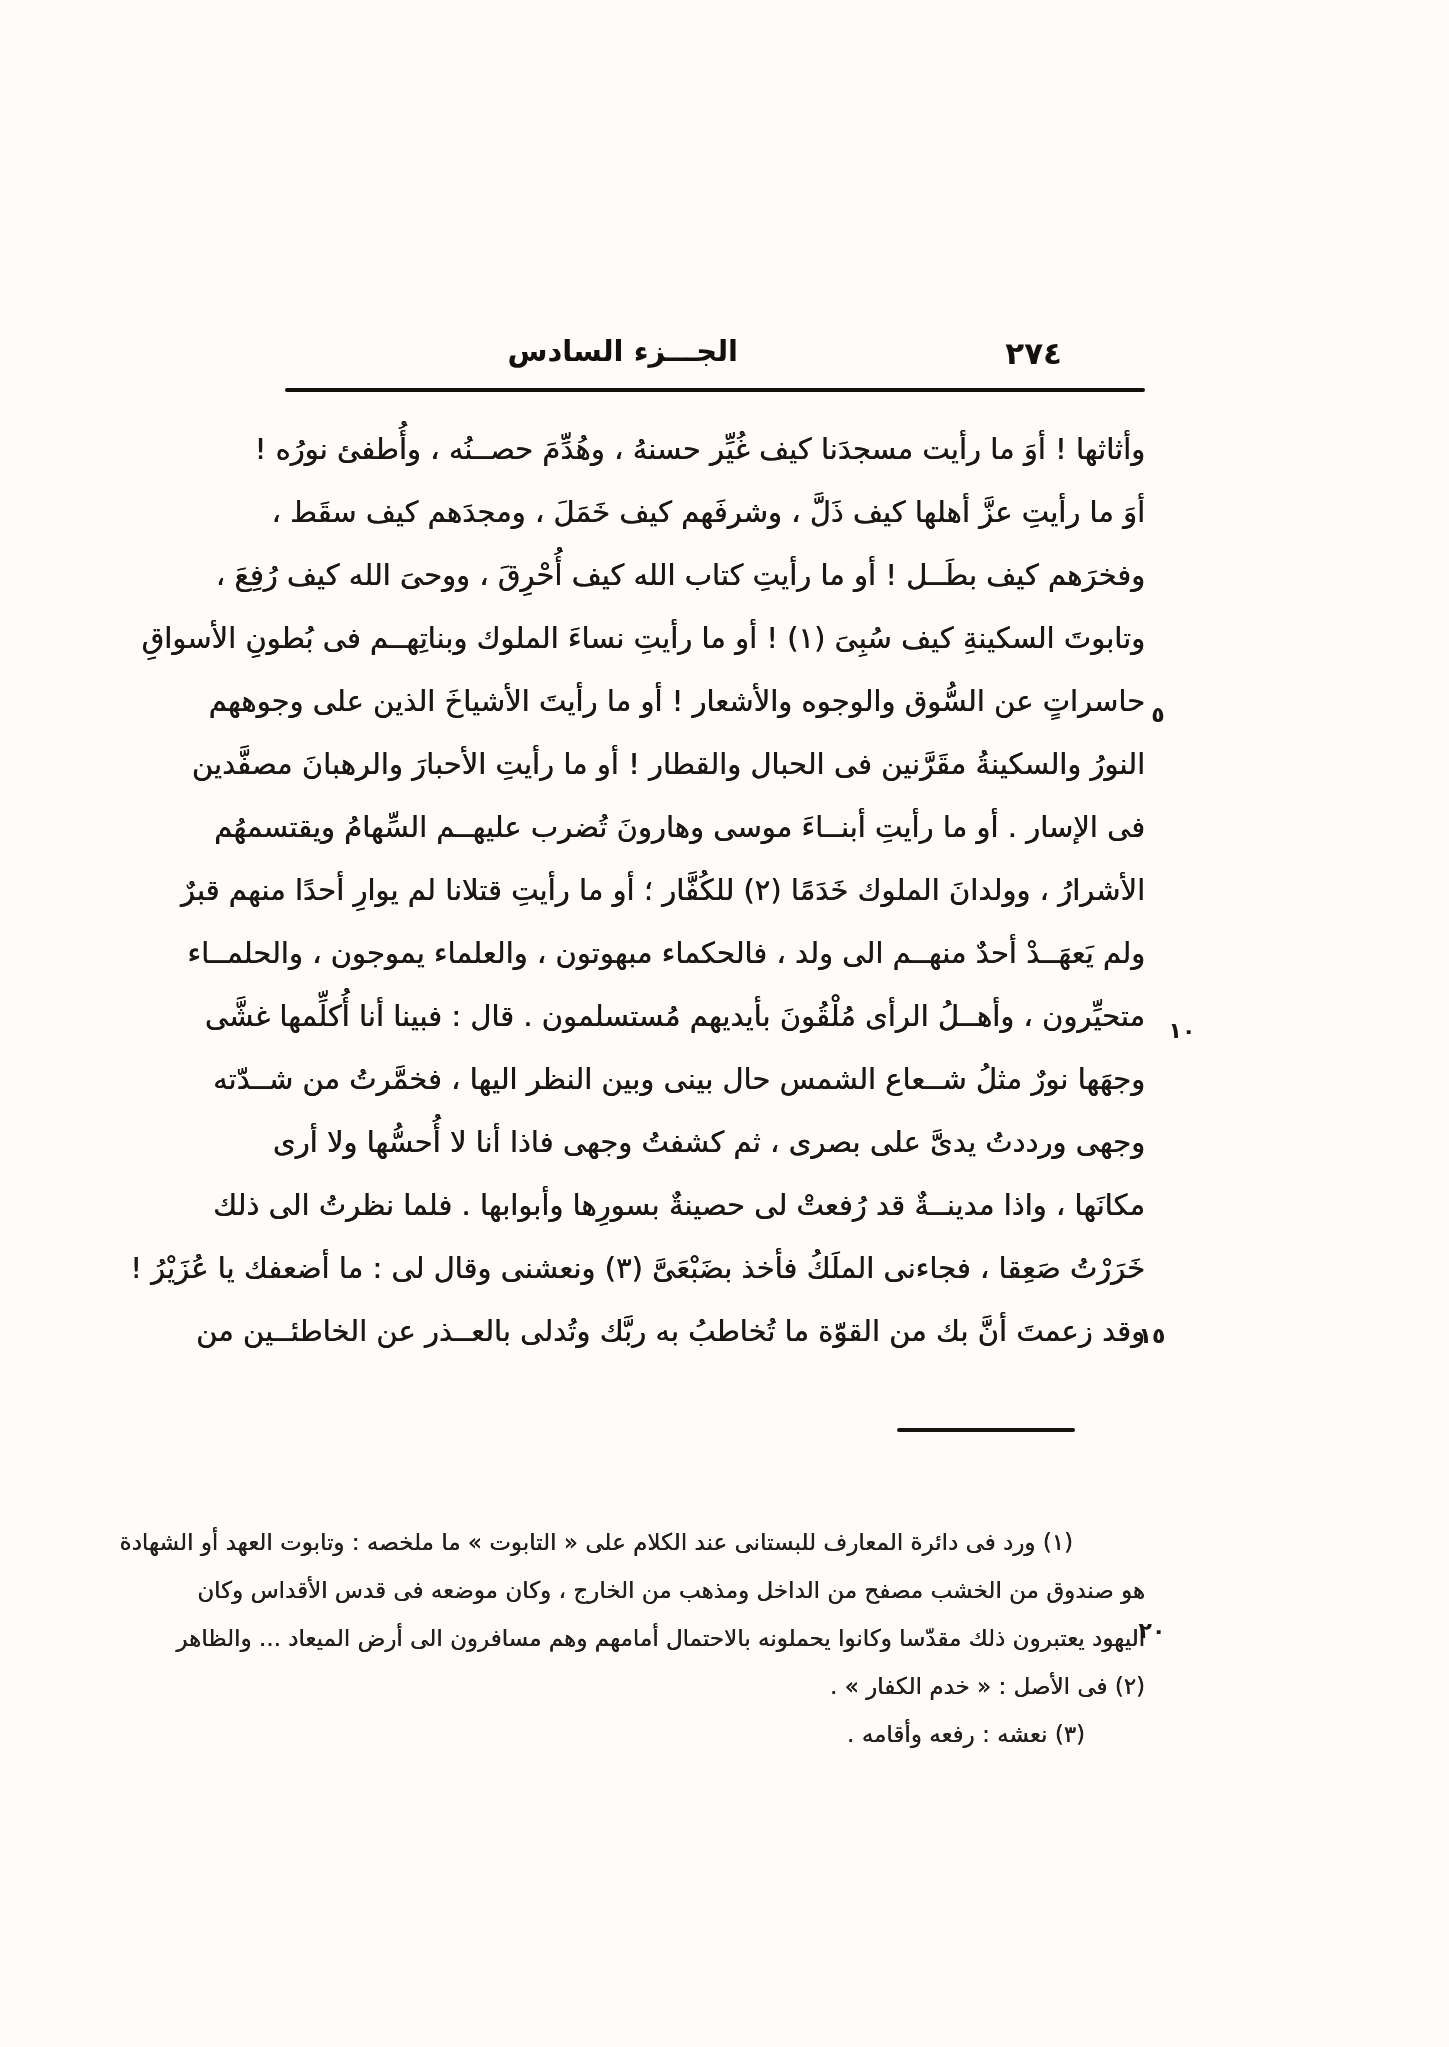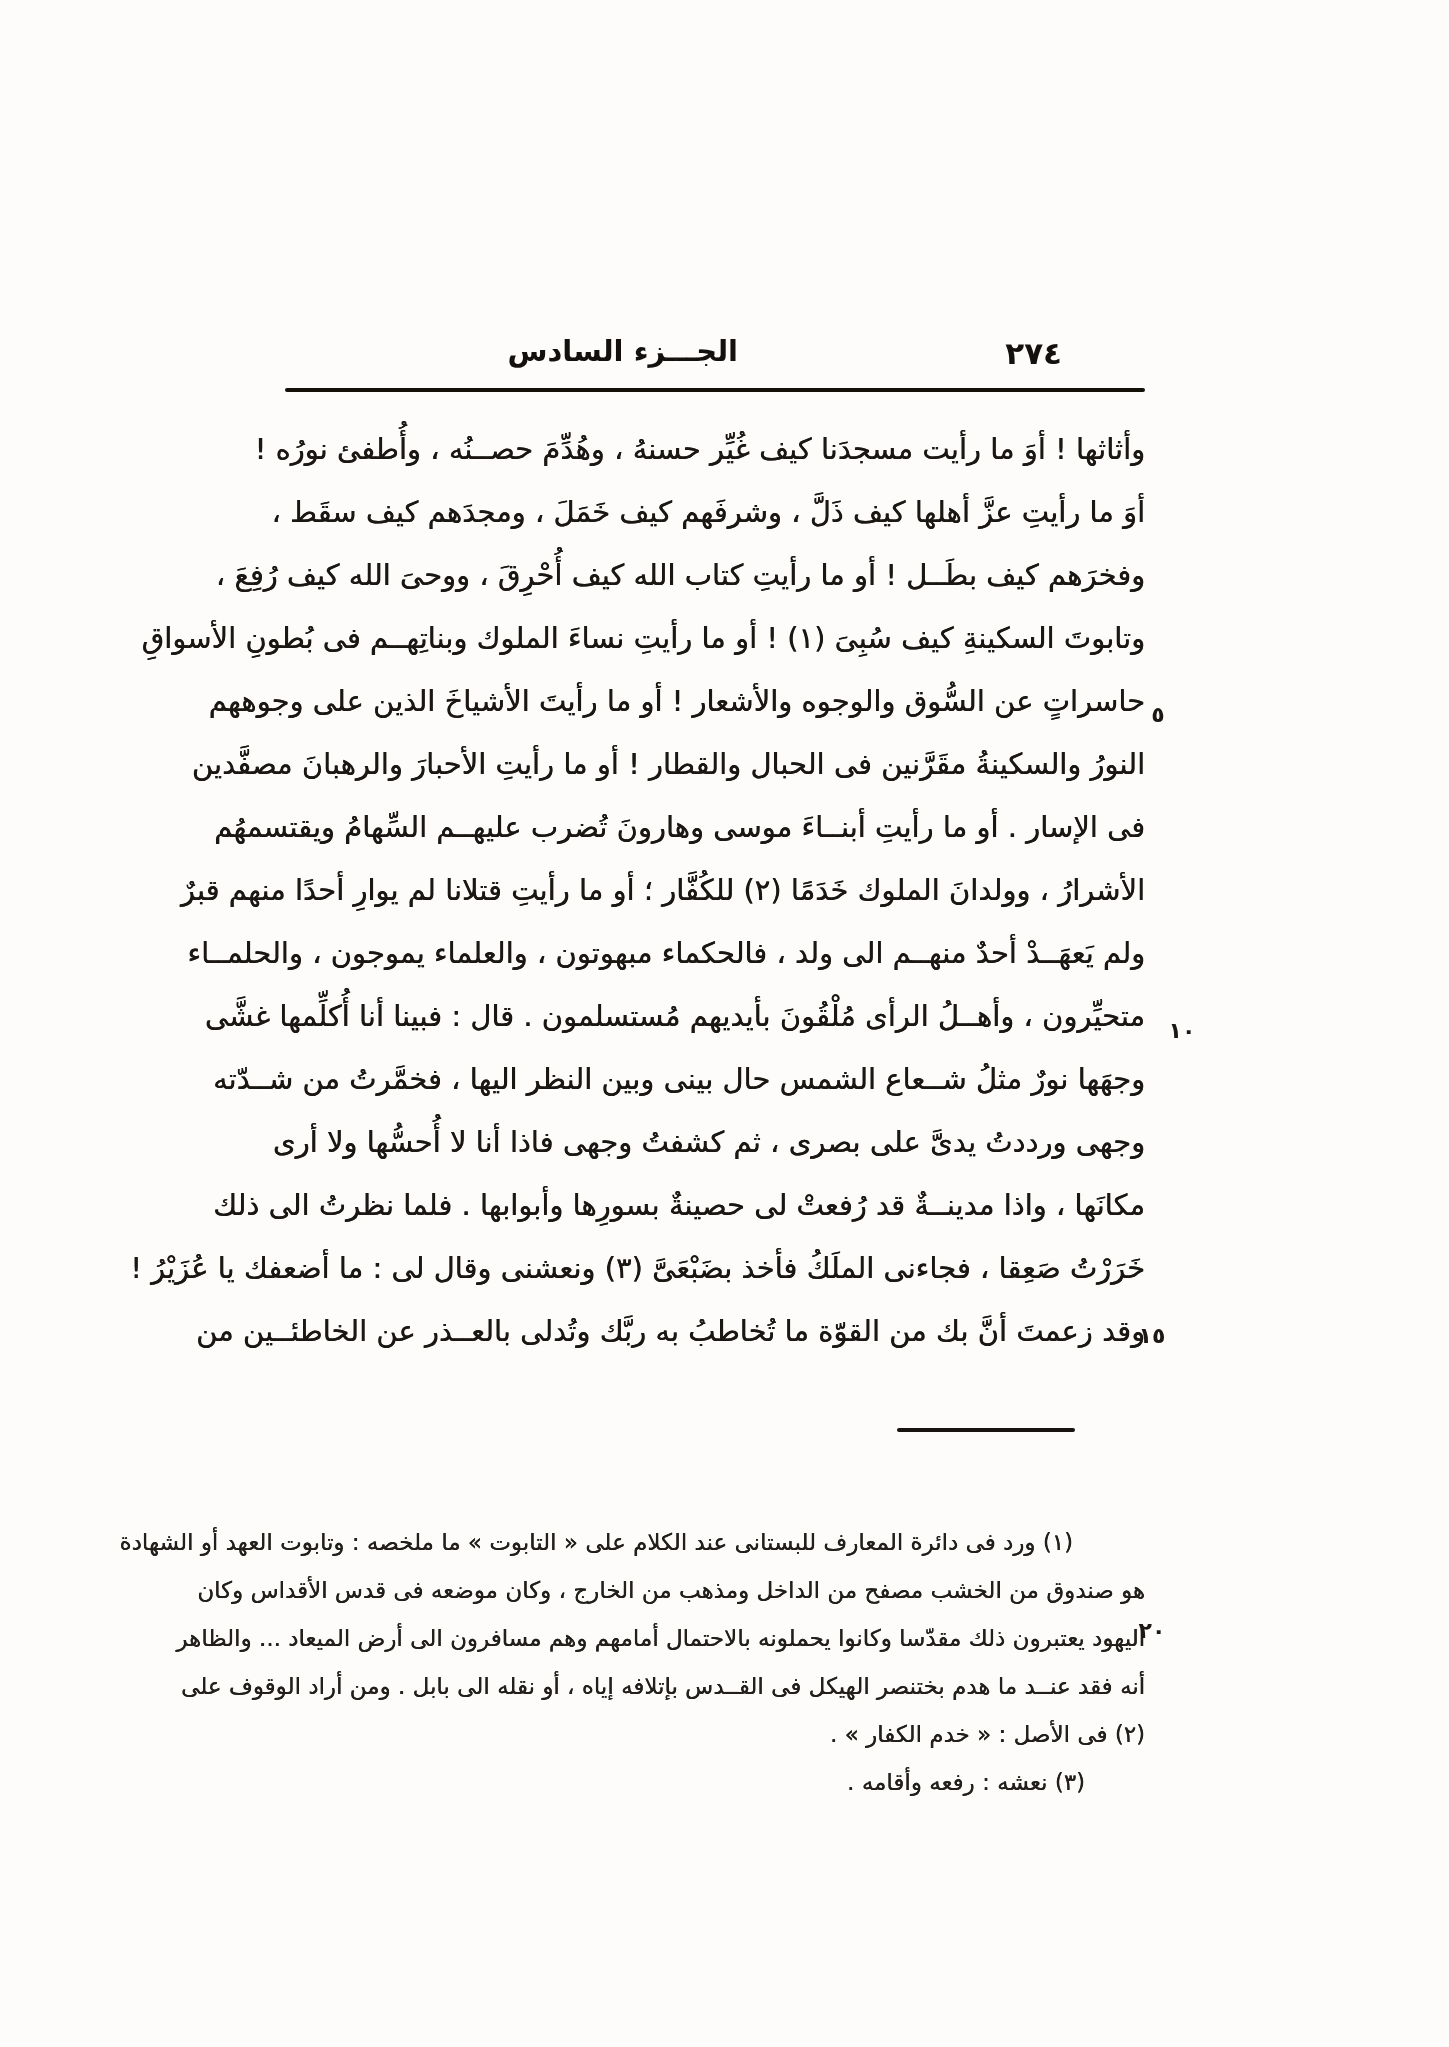--- a/index.html
+++ b/index.html
@@ -132,21 +132,20 @@
       <div class="bline">خَرَرْتُ صَعِقا ، فجاءنى الملَكُ فأخذ بضَبْعَىَّ (٣) ونعشنى وقال لى : ما أضعفك يا عُزَيْرُ !</div>
       <div class="bline">وقد زعمتَ أنَّ بك من القوّة ما تُخاطبُ به ربَّك وتُدلى بالعــذر عن الخاطئــين من</div>
     </div>
 
     <div class="fsep"></div>
 
     <div class="footnotes">
       <div class="fline indent-start">(١) ورد فى دائرة المعارف للبستانى عند الكلام على « التابوت » ما ملخصه : وتابوت العهد أو الشهادة</div>
       <div class="fline">هو صندوق من الخشب مصفح من الداخل ومذهب من الخارج ، وكان موضعه فى قدس الأقداس وكان</div>
       <div class="fline">اليهود يعتبرون ذلك مقدّسا وكانوا يحملونه بالاحتمال أمامهم وهم مسافرون الى أرض الميعاد ... والظاهر</div>
-      <div class="fline">أنه فقد عنــد ما هدم بختنصر الهيكل فى القــدس بإتلافه إياه ، أو نقله الى بابل . ومن أراد الوقوف على</div>
       <div class="fline split">
         <span>(٢) فى الأصل : « خدم الكفار » .</span>
       </div>
       <div class="fline last">(٣) نعشه : رفعه وأقامه .</div>
     </div>
 
   </div>
 
   <span class="marginnum mn-5">٥</span>
   <span class="marginnum mn-10">١٠</span>

